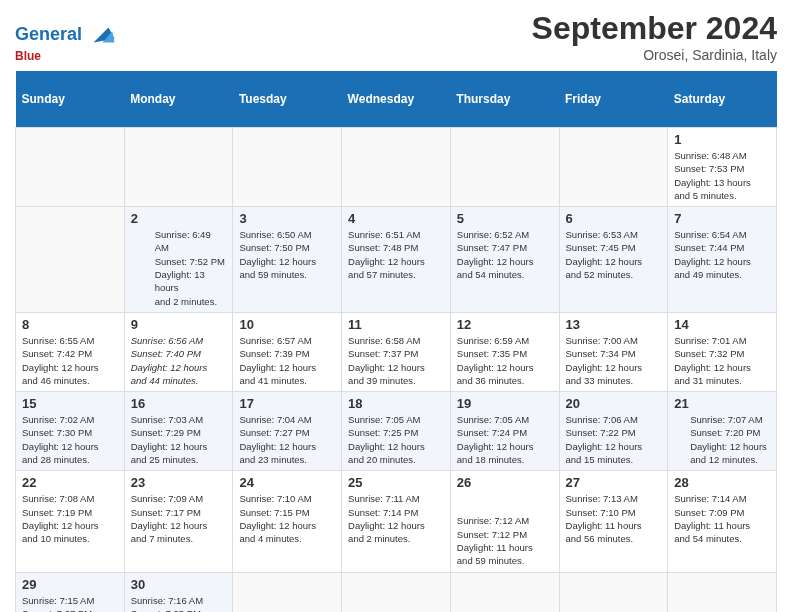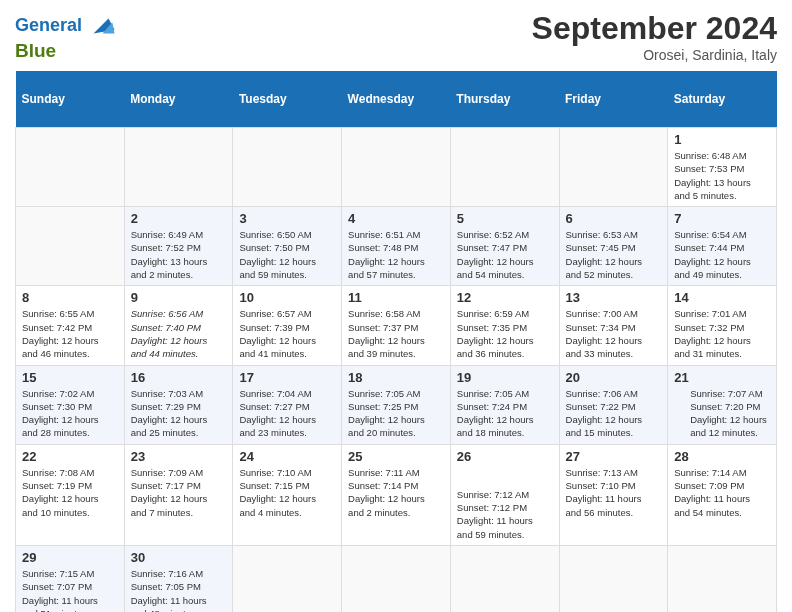--- a/index.html
+++ b/index.html
@@ -10,21 +10,21 @@
       height: 612px;
       overflow: hidden;
     }
     .page {
       width: 792px;
       padding: 10px 15px;
     }
     .header {
       display: flex;
       justify-content: space-between;
-      align-items: center;
+      align-items: flex-end;
       margin-bottom: 8px;
     }
     .logo {
       display: flex;
       align-items: center;
     }
     .logo-text {
       font-size: 18px;
       font-weight: bold;
       color: #333;
@@ -104,21 +104,21 @@
       <div style="display:flex;flex-direction:column;align-items:flex-start;">
         <div style="display:flex;align-items:center;">
           <span class="logo-text">
             <span>General</span>
           </span>
           <svg class="logo-icon" viewBox="0 0 40 30" xmlns="http://www.w3.org/2000/svg">
             <polygon points="10,25 30,5 38,20" fill="#1a6fb5"></polygon>
             <polygon points="22,25 35,10 38,25" fill="#4ca3e0"></polygon>
           </svg>
         </div>
-        <span class="logo-text" style="color:#4d7c0f;font-size:19px;">Blue</span>
+        <span class="logo-text" style="color:#b91c1c;font-size:12px;">Blue</span>
       </div>
     </div>
     <div class="title-block">
       <div class="month-title">September 2024</div>
       <div class="location">Orosei, Sardinia, Italy</div>
     </div>
   </div>
 
   <table>
     <thead>
@@ -145,21 +145,21 @@
             <div class="day-info" style="white-space: pre-line;">Sunrise: 6:48 AM
 Sunset: 7:53 PM
 Daylight: 13 hours
 and 5 minutes.</div>
           </td>
         </tr>
         <tr>
           <td class="empty"></td>
           <td>
             <span class="day-num">2</span>
-            <div class="day-info" style="white-space: pre-line;">Sunrise: 6:49 AM
+            <div class="day-info" style="white-space: pre-line; margin-left: 24px;">Sunrise: 6:49 AM
 Sunset: 7:52 PM
 Daylight: 13 hours
 and 2 minutes.</div>
           </td>
           <td>
             <span class="day-num">3</span>
             <div class="day-info" style="white-space: pre-line;">Sunrise: 6:50 AM
 Sunset: 7:50 PM
 Daylight: 12 hours
 and 59 minutes.</div>

